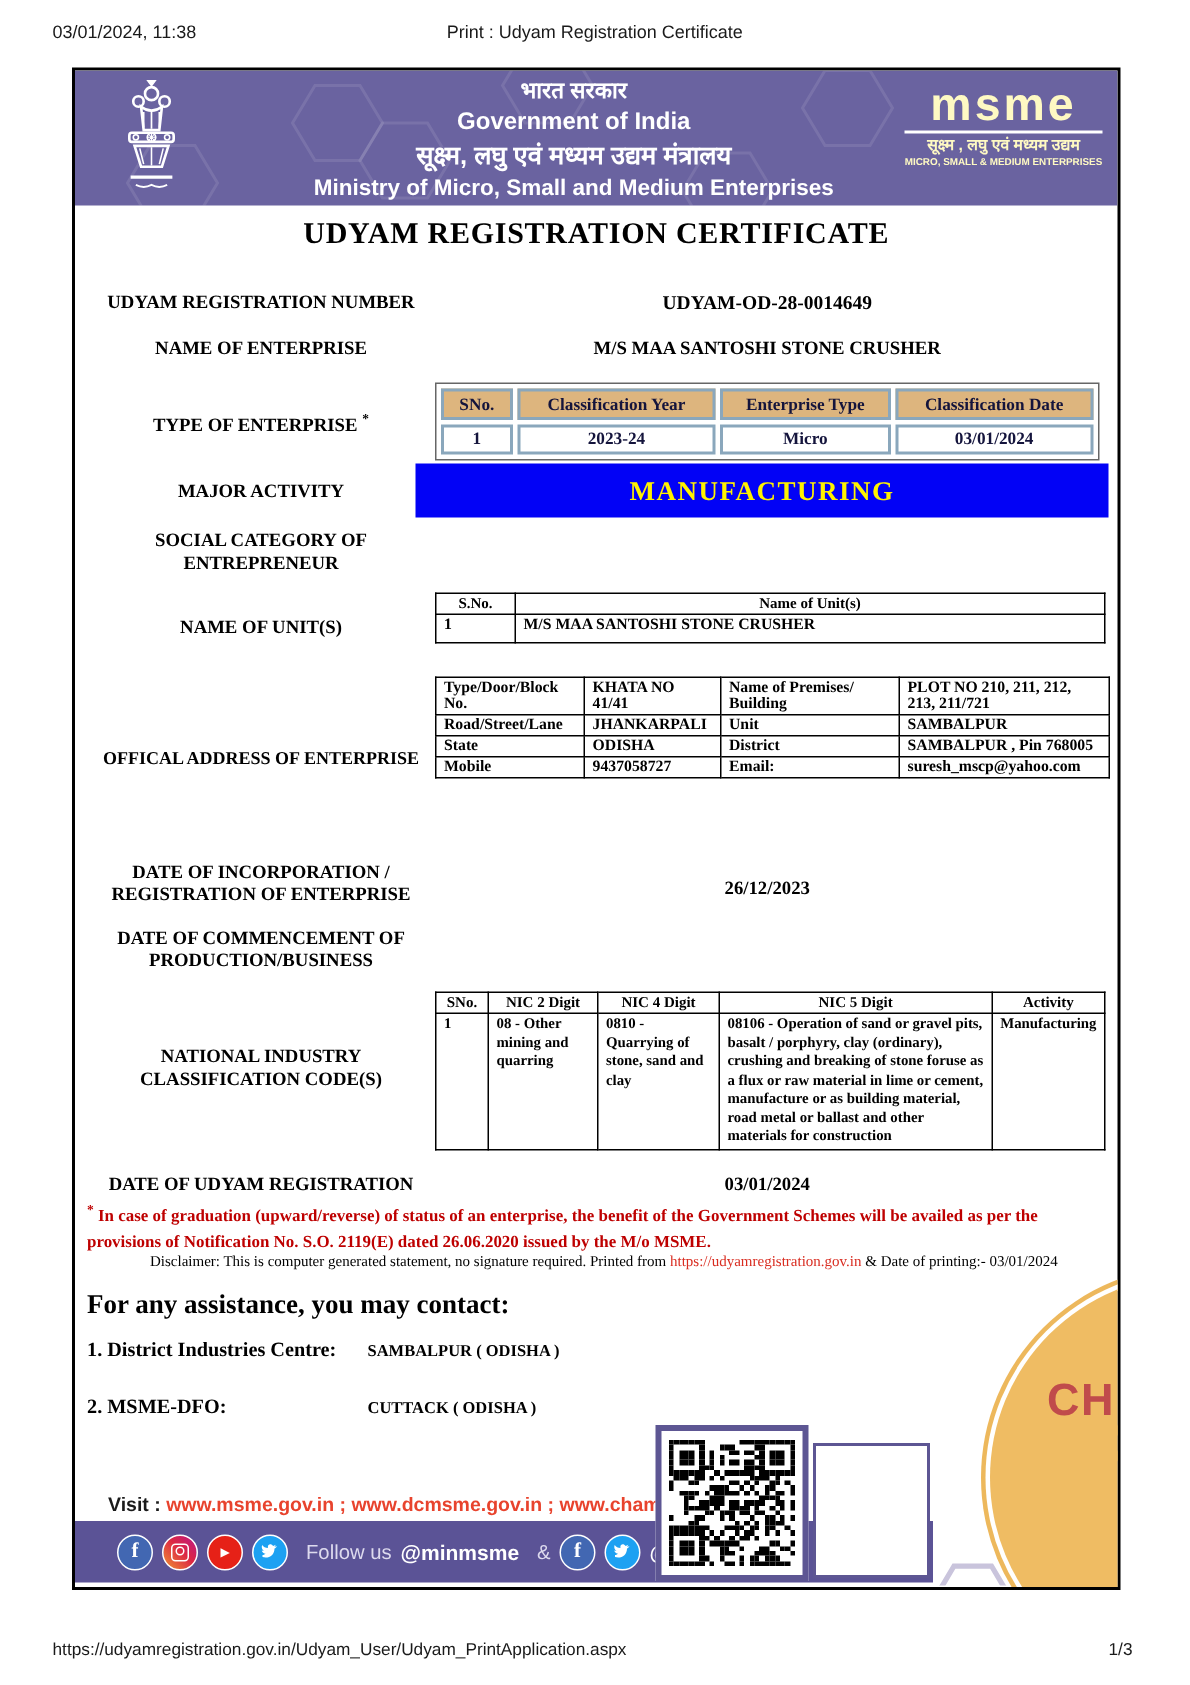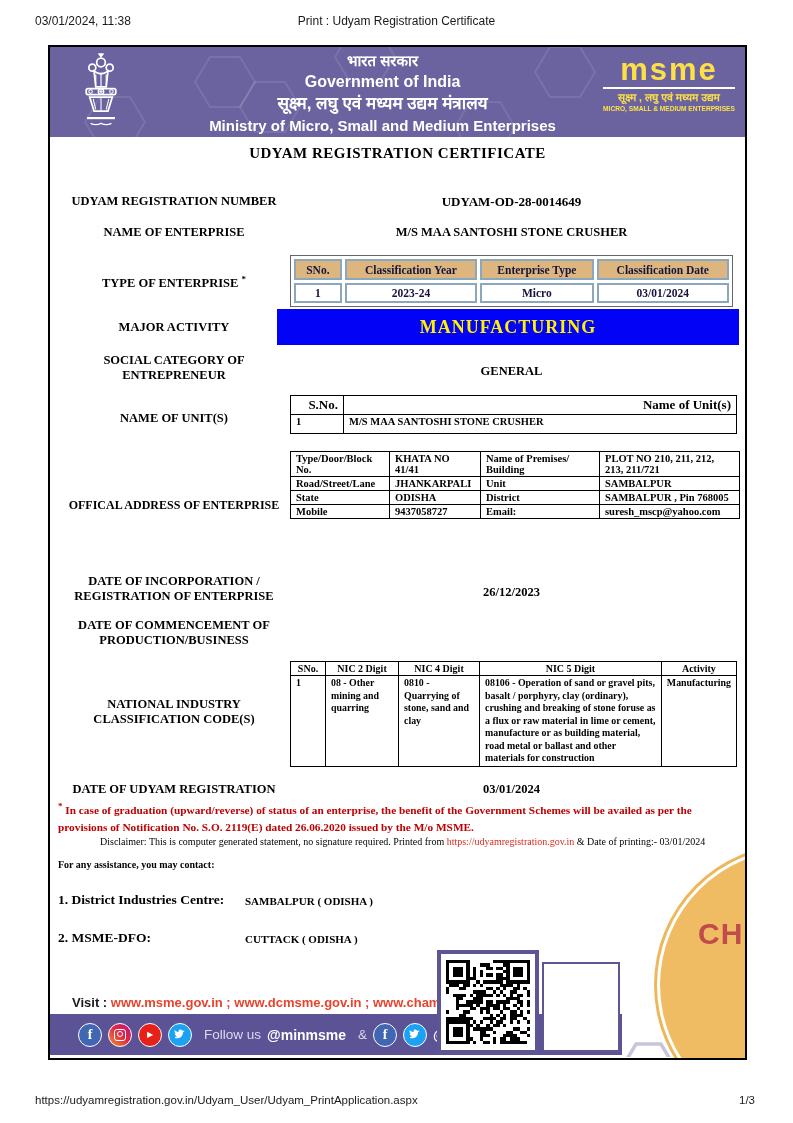--- a/index.html
+++ b/index.html
@@ -14,52 +14,52 @@
   .cert{position:absolute;left:48px;top:45px;width:695px;height:1011px;border:2px solid #000;overflow:hidden;background:#fff;}
   
   .banner{position:absolute;left:0;top:0;width:695px;height:90px;background:#6A63A0;}
   .banner svg.hex{position:absolute;left:0;top:0;}
   .b-center{position:absolute;left:120px;right:150px;top:4px;text-align:center;color:#fff;}
   .b-hi1{font:bold 15px "Liberation Sans",sans-serif;line-height:20px;}
   .b-en1{font:bold 16px "Liberation Sans",sans-serif;line-height:21px;}
   .b-hi2{font:bold 17px "Liberation Sans",sans-serif;line-height:23px;}
   .b-en2{font:bold 15px "Liberation Sans",sans-serif;line-height:21px;}
   .emblem{position:absolute;left:24px;top:5px;width:54px;height:80px;}
-  .msme-box{position:absolute;right:10px;top:8px;width:132px;text-align:center;color:#fde047;}
+  .msme-box{position:absolute;right:10px;top:8px;width:132px;text-align:center;color:#fef9c3;}
   .msme-word{font:800 31px "Liberation Sans",sans-serif;letter-spacing:2px;line-height:30px;}
   .msme-hi{font:bold 10.5px "Liberation Sans",sans-serif;border-top:2px solid #fff;margin-top:2px;padding-top:2px;line-height:13px;}
   .msme-en{font:bold 6.6px "Liberation Sans",sans-serif;line-height:9px;}
   
-  .cert-title{position:absolute;left:0;right:0;top:98px;text-align:center;font-weight:bold;font-size:15px;letter-spacing:.5px;}
+  .cert-title{position:absolute;left:0;right:0;top:98px;text-align:center;font-weight:bold;font-size:20px;letter-spacing:.5px;}
   
   .lbl{position:absolute;left:8px;width:232px;text-align:center;font-weight:bold;font-size:12.5px;line-height:14.5px;}
   .val{position:absolute;left:238px;width:447px;text-align:center;font-weight:bold;font-size:12.5px;}
   sup.star{font-size:9px;}
   
   .type-tbl{position:absolute;left:240px;top:208px;width:443px;border-collapse:separate;border-spacing:3px;border:1px solid #666;background:#fff;}
   .type-tbl th{background:#DDB57E;border:2px solid #8AA7BC;font-weight:bold;font-size:11.5px;color:#14143c;padding:1px 4px;height:15px;}
   .type-tbl td{background:#fff;border:2px solid #8AA7BC;font-weight:bold;font-size:11.5px;color:#14143c;text-align:center;padding:1px 4px;height:14px;}
   
   .major-bar{position:absolute;left:227px;top:262px;width:462px;height:36px;background:#0202F6;color:#FFF200;text-align:center;font-weight:bold;font-size:18px;letter-spacing:1px;line-height:36px;}
   
   .btbl{position:absolute;border-collapse:collapse;background:#fff;}
   .btbl th,.btbl td{border:1px solid #000;font-weight:bold;padding:1px 5px;vertical-align:top;}
   .units-tbl{left:240px;top:348px;width:447px;}
-  .units-tbl th{font-size:13px;text-align:right;}
+  .units-tbl th{font-size:10px;text-align:center;}
   .units-tbl td{font-size:10.5px;text-align:left;height:16px;}
   .addr-tbl{left:240px;top:404px;width:450px;}
   .addr-tbl td{font-size:10.5px;text-align:left;}
   .nic-tbl{left:240px;top:614px;width:447px;}
   .nic-tbl th{font-size:10px;text-align:center;}
   .nic-tbl td{font-size:9.9px;text-align:left;line-height:12.5px;}
   
   .footnote{position:absolute;left:8px;top:751px;width:684px;color:#BE0000;font-weight:bold;font-size:11.3px;line-height:17px;}
   .disclaimer{position:absolute;left:50px;top:789px;width:640px;font-size:10px;}
   .disclaimer .red{color:#D92C20;}
-  .assist{position:absolute;left:8px;top:812px;font-weight:bold;font-size:10px;}
+  .assist{position:absolute;left:8px;top:812px;font-weight:bold;font-size:18px;}
   .c-lbl{position:absolute;left:8px;font-weight:bold;font-size:13.5px;}
   .c-val{position:absolute;left:195px;font-weight:bold;font-size:11px;}
   
   .visit{position:absolute;left:22px;top:948px;font:bold 13px "Liberation Sans",sans-serif;color:#1a1a1a;white-space:nowrap;z-index:2;}
   .visit .red{color:#E8432D;}
   .sbar{position:absolute;left:0;top:967px;width:572px;height:41px;background:#5B5396;display:flex;align-items:center;padding-left:28px;box-sizing:border-box;gap:6px;z-index:3;}
   .sic{width:22px;height:22px;border-radius:50%;border:1.5px solid #fff;display:inline-flex;align-items:center;justify-content:center;color:#fff;flex:0 0 auto;}
   .sic.fb{background:#4267B2;font:bold 14px "Liberation Serif",serif;}
   .sic.ig{background:linear-gradient(45deg,#f09433,#dc2743 55%,#bc1888);}
   .cam{width:10px;height:10px;border:1.5px solid #fff;border-radius:3px;position:relative;}
@@ -153,21 +153,20 @@
       <td>Micro</td>
       <td>03/01/2024</td>
     </tr>
   </tbody>
     </table>
 
   <div class="lbl" style="top:273px">MAJOR ACTIVITY</div>
   <div class="major-bar">MANUFACTURING</div>
 
   <div class="lbl" style="top:306px">SOCIAL CATEGORY OF ENTREPRENEUR</div>
-  <div class="val" style="top:317px">GENERAL</div>
 
   <div class="lbl" style="top:364px">NAME OF UNIT(S)</div>
   <table class="btbl units-tbl">
     <tbody>
         <tr>
       <th style="width:42px">S.No.</th>
       <th>Name of Unit(s)</th>
     </tr>
     <tr>
       <td>1</td>

